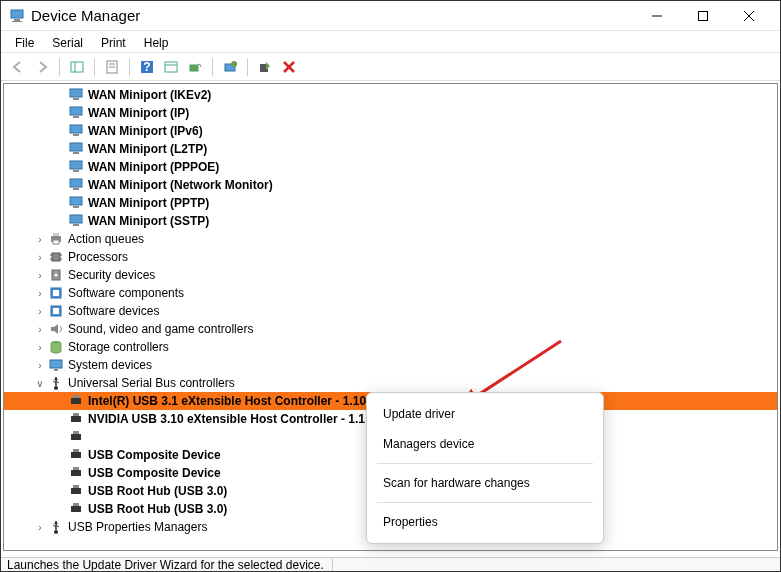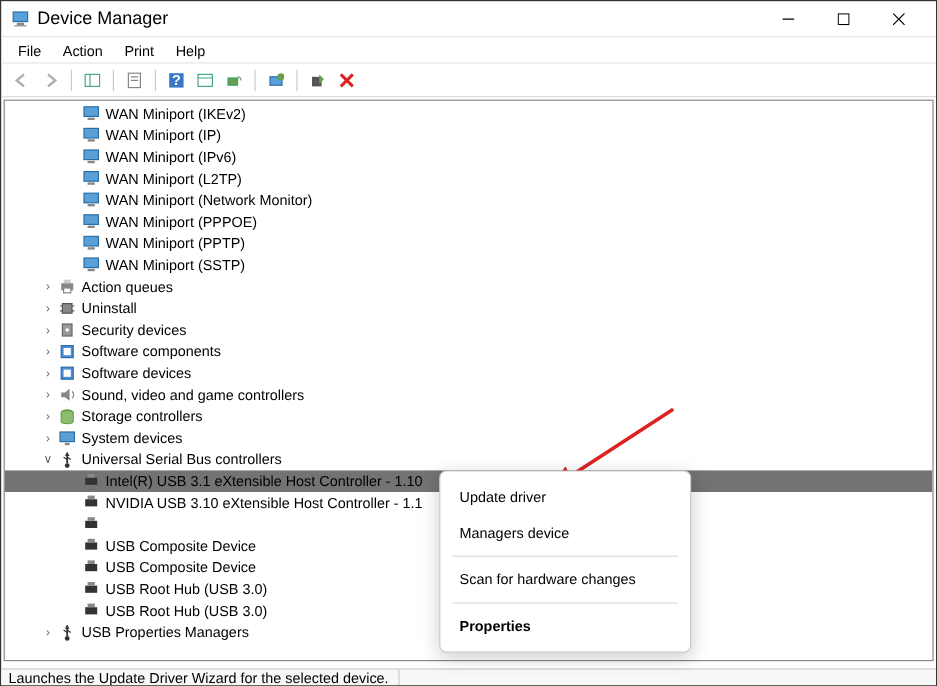--- a/index.html
+++ b/index.html
@@ -20,32 +20,32 @@
 .toolbar { height: 28px; display: flex; align-items: center; padding: 0 6px; gap: 2px; border-bottom: 1px solid #ddd; }
 .toolbar .tbtn { width: 22px; height: 22px; display: flex; align-items: center; justify-content: center; cursor: pointer; }
 .toolbar .sep { width: 1px; height: 18px; background: #ccc; margin: 0 4px; }
 .toolbar .disabled { opacity: 0.4; cursor: default; }
 
 
 .tree-container { position: absolute; top: 82px; left: 2px; right: 2px; bottom: 20px; border: 1px solid #888; overflow: hidden; }
 .tree-scroll { position: absolute; inset: 0; overflow-y: scroll; overflow-x: hidden; }
 .tree { padding: 2px 0; }
 .node { display: flex; align-items: center; height: 18px; white-space: nowrap; cursor: default; }
-.node.selected { background: #737373; }
+.node.selected { background: #f97316; }
 .expander { width: 16px; text-align: center; color: #666; cursor: pointer; font-size: 10px; }
 .expander.hidden { visibility: hidden; }
 .node .icon { width: 16px; height: 16px; margin-right: 4px; flex-shrink: 0; }
 .node .label { padding-right: 6px; }
 .indent-1 { padding-left: 28px; }
-.indent-2 { padding-left: 48px; }
-
-
-.context-menu { position: absolute; background: #fff; border: 1px solid #ccc; box-shadow: 0 4px 16px rgba(0,0,0,0.2); border-radius: 6px; padding: 6px 0; width: 210px; z-index: 100; }
+.indent-2 { padding-left: 48px; font-weight: bold; }
+
+
+.context-menu { position: absolute; background: #fff; border: 1px solid #ccc; box-shadow: 0 4px 16px rgba(0,0,0,0.2); border-radius: 6px; padding: 6px 0; width: 238px; z-index: 100; }
 .context-menu .ctx-item { padding: 8px 16px; cursor: pointer; }
-.context-menu .ctx-item.bold { font-weight: bold; }
+.context-menu .ctx-item.bold { font-weight: normal; }
 .context-menu .ctx-sep { height: 1px; background: #ddd; margin: 4px 10px; }
 
 
 .arrow { position: absolute; z-index: 99; pointer-events: none; }
 
 
 .statusbar { position: absolute; bottom: 0; left: 0; right: 0; height: 14px; border-top: 1px solid #ccc; display: flex; align-items: center; padding: 0 6px; font-size: 11px; background: #f8f8f8; }
 .statusbar .panel { border-right: 1px solid #ccc; padding-right: 8px; height: 100%; display: flex; align-items: center; }
 
 
@@ -80,21 +80,21 @@
         <svg width="10" height="10">
           <line x1="0" y1="0" x2="10" y2="10" stroke="#000"></line>
           <line x1="10" y1="0" x2="0" y2="10" stroke="#000"></line>
         </svg>
       </div>
   </div>
 </div>
 
 <div class="menubar">
   <div class="menu-item">File</div>
-  <div class="menu-item">Action</div>
+  <div class="menu-item">Serial</div>
   <div class="menu-item">Print</div>
   <div class="menu-item">Help</div>
 </div>
 
 <div class="toolbar">
   <div class="tbtn disabled">
       <svg width="14" height="14">
         <path d="M9 2 L3 7 L9 12" fill="none" stroke="#333" stroke-width="2"></path>
       </svg>
     </div>
@@ -193,29 +193,29 @@
               <rect x="5" y="11" width="6" height="2" fill="#888"></rect>
             </svg></span>
           <span class="label">WAN Miniport (L2TP)</span>
         </div>
         <div class="node indent-2">
           <span class="expander hidden"></span>
           <span class="icon"><svg viewBox="0 0 16 16">
               <rect x="2" y="2" width="12" height="8" fill="#5aa0d8" stroke="#2a6fa8"></rect>
               <rect x="5" y="11" width="6" height="2" fill="#888"></rect>
             </svg></span>
+          <span class="label">WAN Miniport (PPPOE)</span>
+        </div>
+        <div class="node indent-2">
+          <span class="expander hidden"></span>
+          <span class="icon"><svg viewBox="0 0 16 16">
+              <rect x="2" y="2" width="12" height="8" fill="#5aa0d8" stroke="#2a6fa8"></rect>
+              <rect x="5" y="11" width="6" height="2" fill="#888"></rect>
+            </svg></span>
           <span class="label">WAN Miniport (Network Monitor)</span>
-        </div>
-        <div class="node indent-2">
-          <span class="expander hidden"></span>
-          <span class="icon"><svg viewBox="0 0 16 16">
-              <rect x="2" y="2" width="12" height="8" fill="#5aa0d8" stroke="#2a6fa8"></rect>
-              <rect x="5" y="11" width="6" height="2" fill="#888"></rect>
-            </svg></span>
-          <span class="label">WAN Miniport (PPPOE)</span>
         </div>
         <div class="node indent-2">
           <span class="expander hidden"></span>
           <span class="icon"><svg viewBox="0 0 16 16">
               <rect x="2" y="2" width="12" height="8" fill="#5aa0d8" stroke="#2a6fa8"></rect>
               <rect x="5" y="11" width="6" height="2" fill="#888"></rect>
             </svg></span>
           <span class="label">WAN Miniport (PPTP)</span>
         </div>
         <div class="node indent-2">
@@ -237,21 +237,21 @@
         </div>
         <div class="node indent-1">
           <span class="expander">›</span>
           <span class="icon"><svg viewBox="0 0 16 16">
               <rect x="4" y="4" width="8" height="8" fill="#888" stroke="#555"></rect>
               <line x1="2" y1="6" x2="4" y2="6" stroke="#555"></line>
               <line x1="2" y1="10" x2="4" y2="10" stroke="#555"></line>
               <line x1="12" y1="6" x2="14" y2="6" stroke="#555"></line>
               <line x1="12" y1="10" x2="14" y2="10" stroke="#555"></line>
             </svg></span>
-          <span class="label">Uninstall</span>
+          <span class="label">Processors</span>
         </div>
         <div class="node indent-1">
           <span class="expander">›</span>
           <span class="icon"><svg viewBox="0 0 16 16">
               <rect x="4" y="3" width="8" height="10" fill="#999" stroke="#666"></rect>
               <circle cx="8" cy="8" r="1.5" fill="#fff"></circle>
             </svg></span>
           <span class="label">Security devices</span>
         </div>
         <div class="node indent-1">

